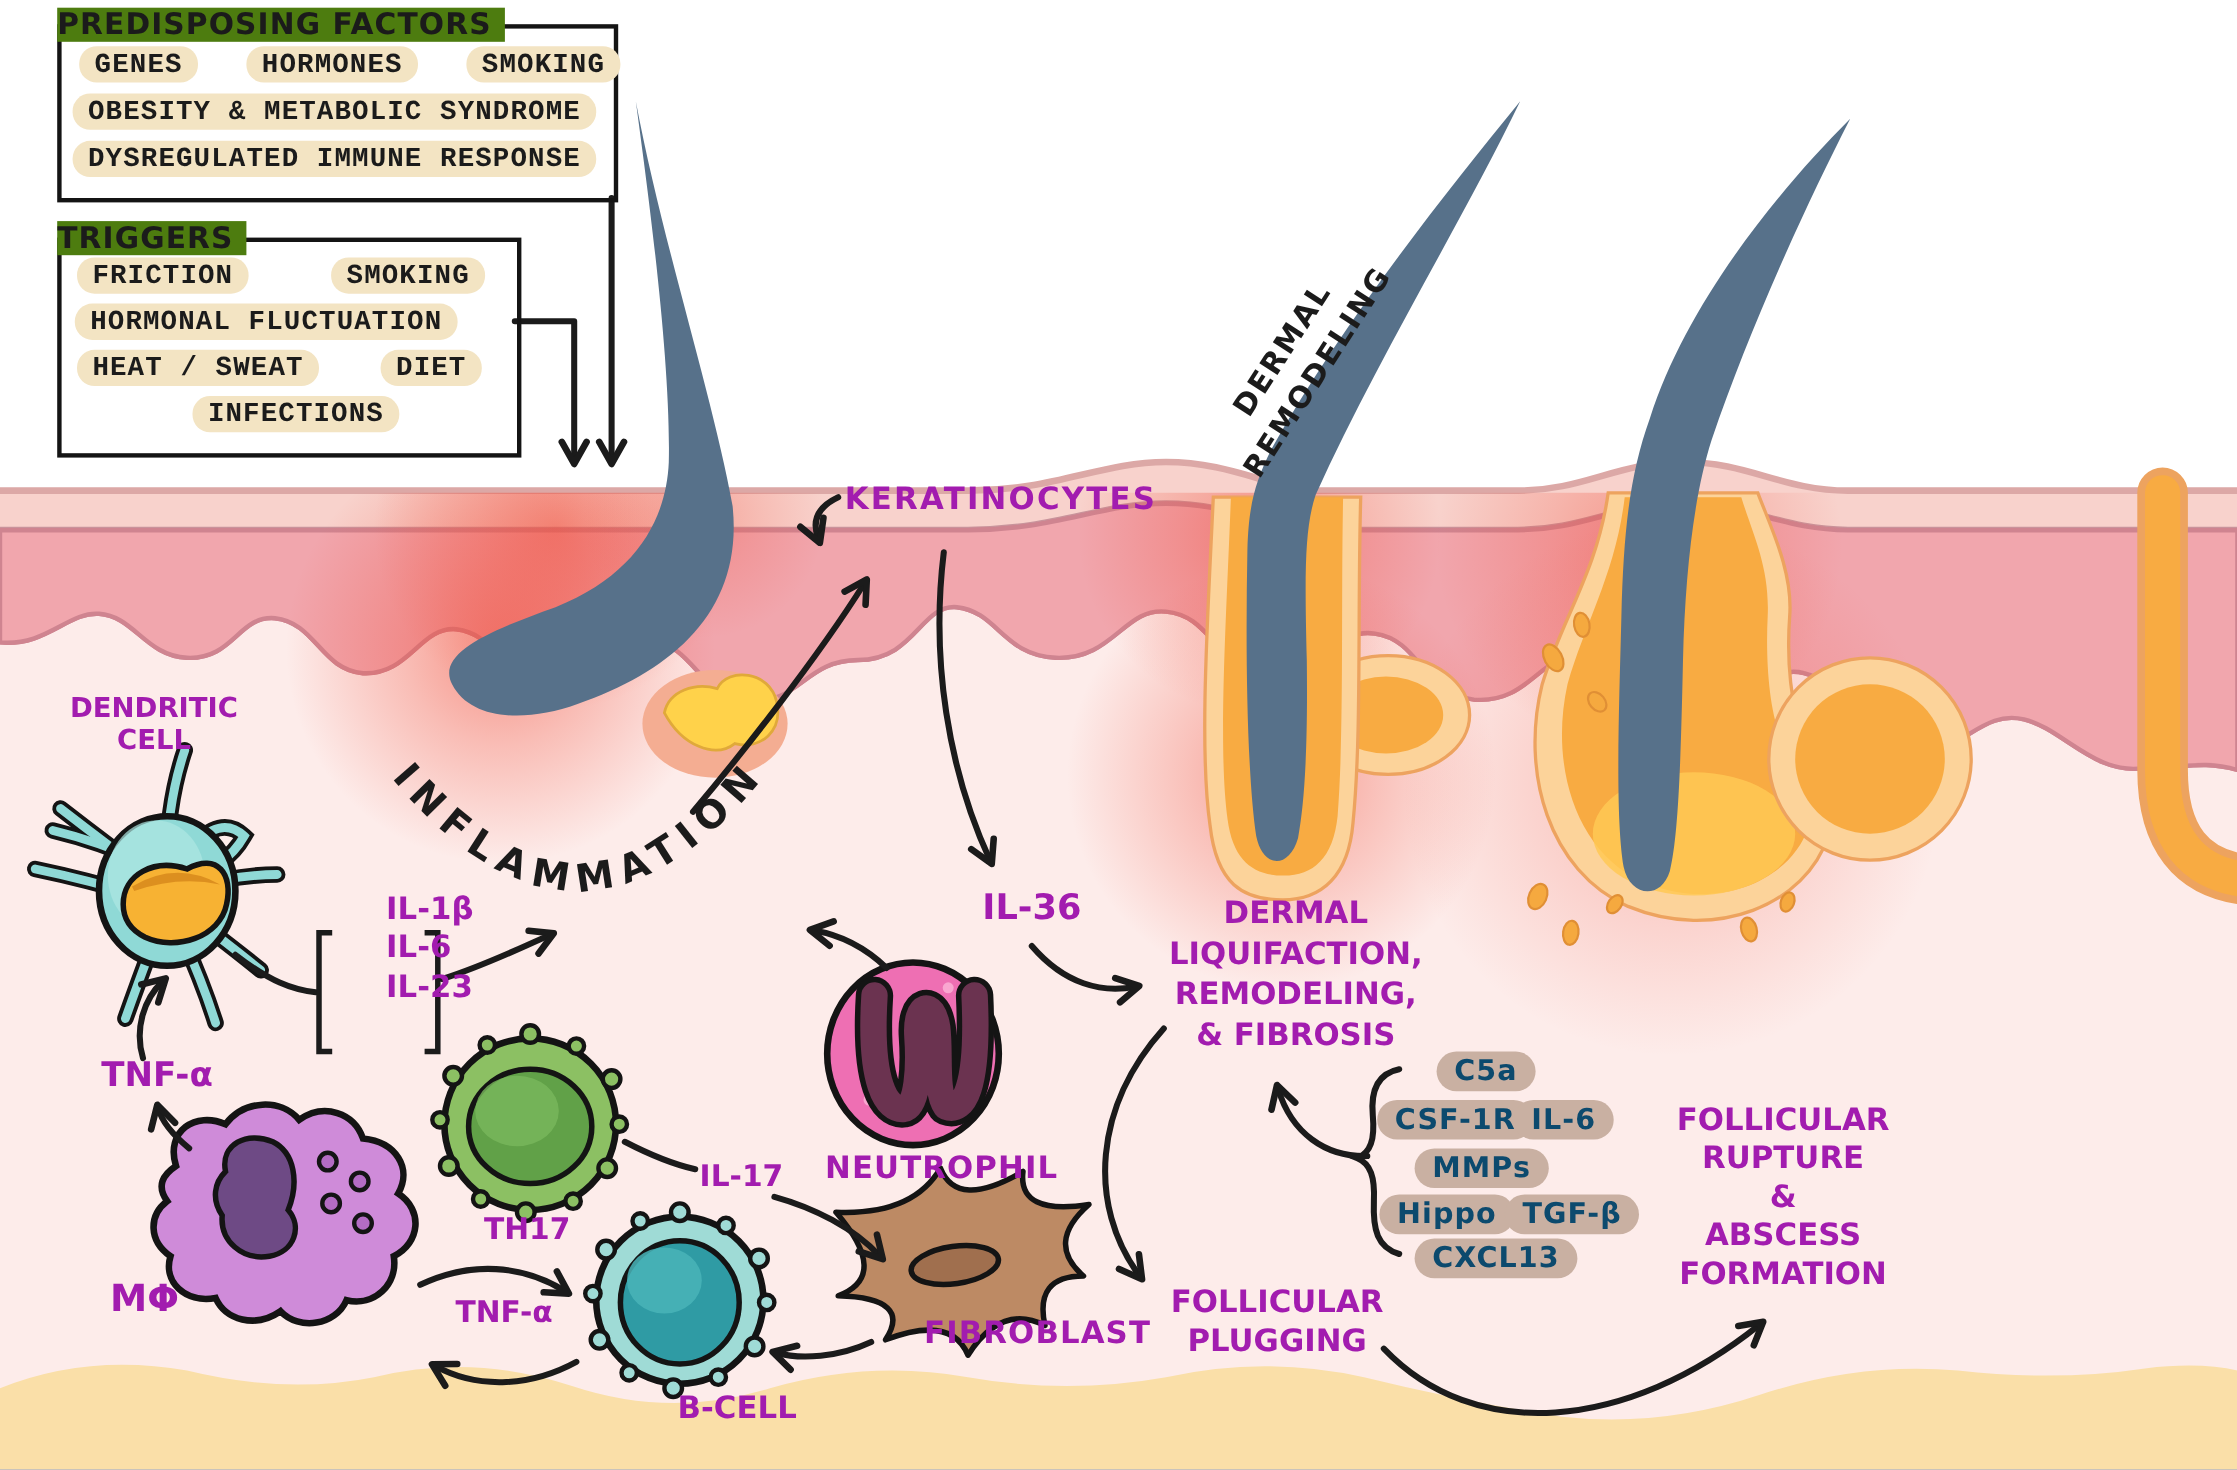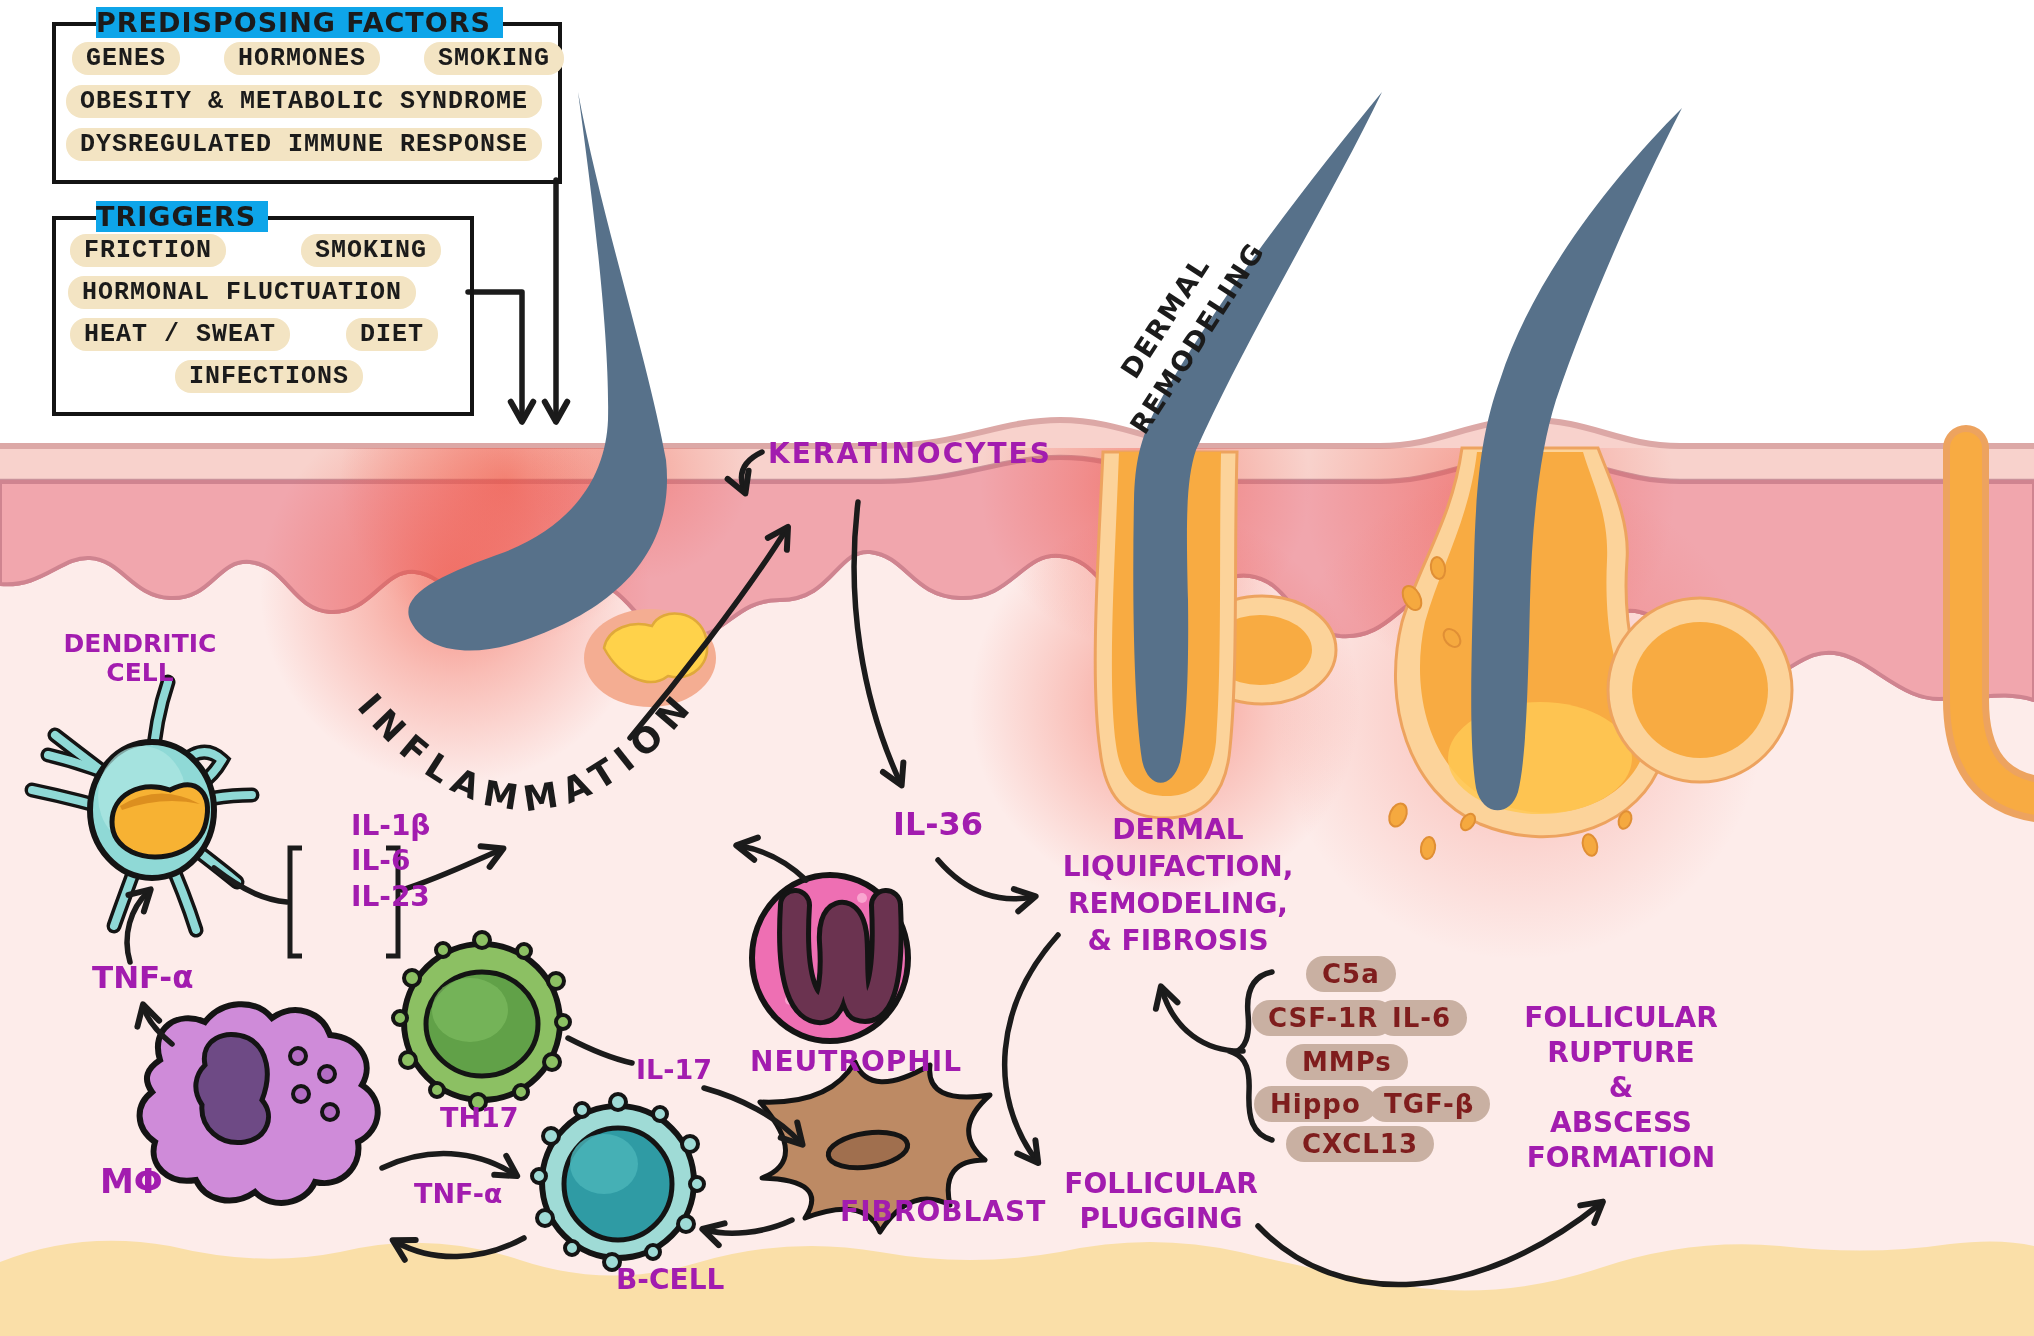--- a/index.html
+++ b/index.html
@@ -4,24 +4,24 @@
 <style>
   html,body{margin:0;padding:0;background:#888;}
   #stage{position:relative;width:2034px;height:1336px;background:#ffffff;overflow:hidden;
          font-family:"DejaVu Sans",sans-serif;color:#1b1b1b;}
   #art{position:absolute;left:0;top:0;z-index:1;}
   .lbl{position:absolute;z-index:3;font-weight:bold;color:#a21caf;line-height:1.15;white-space:nowrap;}
   .ctr{text-align:center;white-space:normal;}
   .badge{display:inline-block;background:#f3e4c3;border-radius:16px;padding:2px 14px;
          font-weight:bold;font-size:25px;letter-spacing:1px;white-space:nowrap;}
   .mbadge{position:absolute;z-index:3;background:#c9b0a2;border-radius:18px;padding:3px 16px;
-          font-weight:bold;font-size:26px;letter-spacing:1px;white-space:nowrap;color:#7f1d1d;}
+          font-weight:bold;font-size:26px;letter-spacing:1px;white-space:nowrap;color:#0c4a6e;}
   .box{position:absolute;z-index:3;border:4px solid #141414;background:transparent;}
-  .box .title{position:absolute;top:-19px;left:-4px;background:#0ea5e9;padding:0 12px 0 0;
-              font-size:27px;font-weight:bold;letter-spacing:1px;margin-left:44px;}
+  .box .title{position:absolute;top:-19px;left:-4px;background:#4d7c0f;padding:0 12px 0 0;
+              font-size:27px;font-weight:bold;letter-spacing:1px;}
   .brow{display:flex;align-items:center;font-family:Liberation Mono, monospace;}
   svg text{font-family:"DejaVu Sans",sans-serif;font-weight:bold;fill:#1b1b1b;}
 </style>
 </head>
 <body>
 
 <div id="stage">
 
 <svg id="art" width="2034" height="1336" viewBox="0 0 2034 1336">
   <defs>

